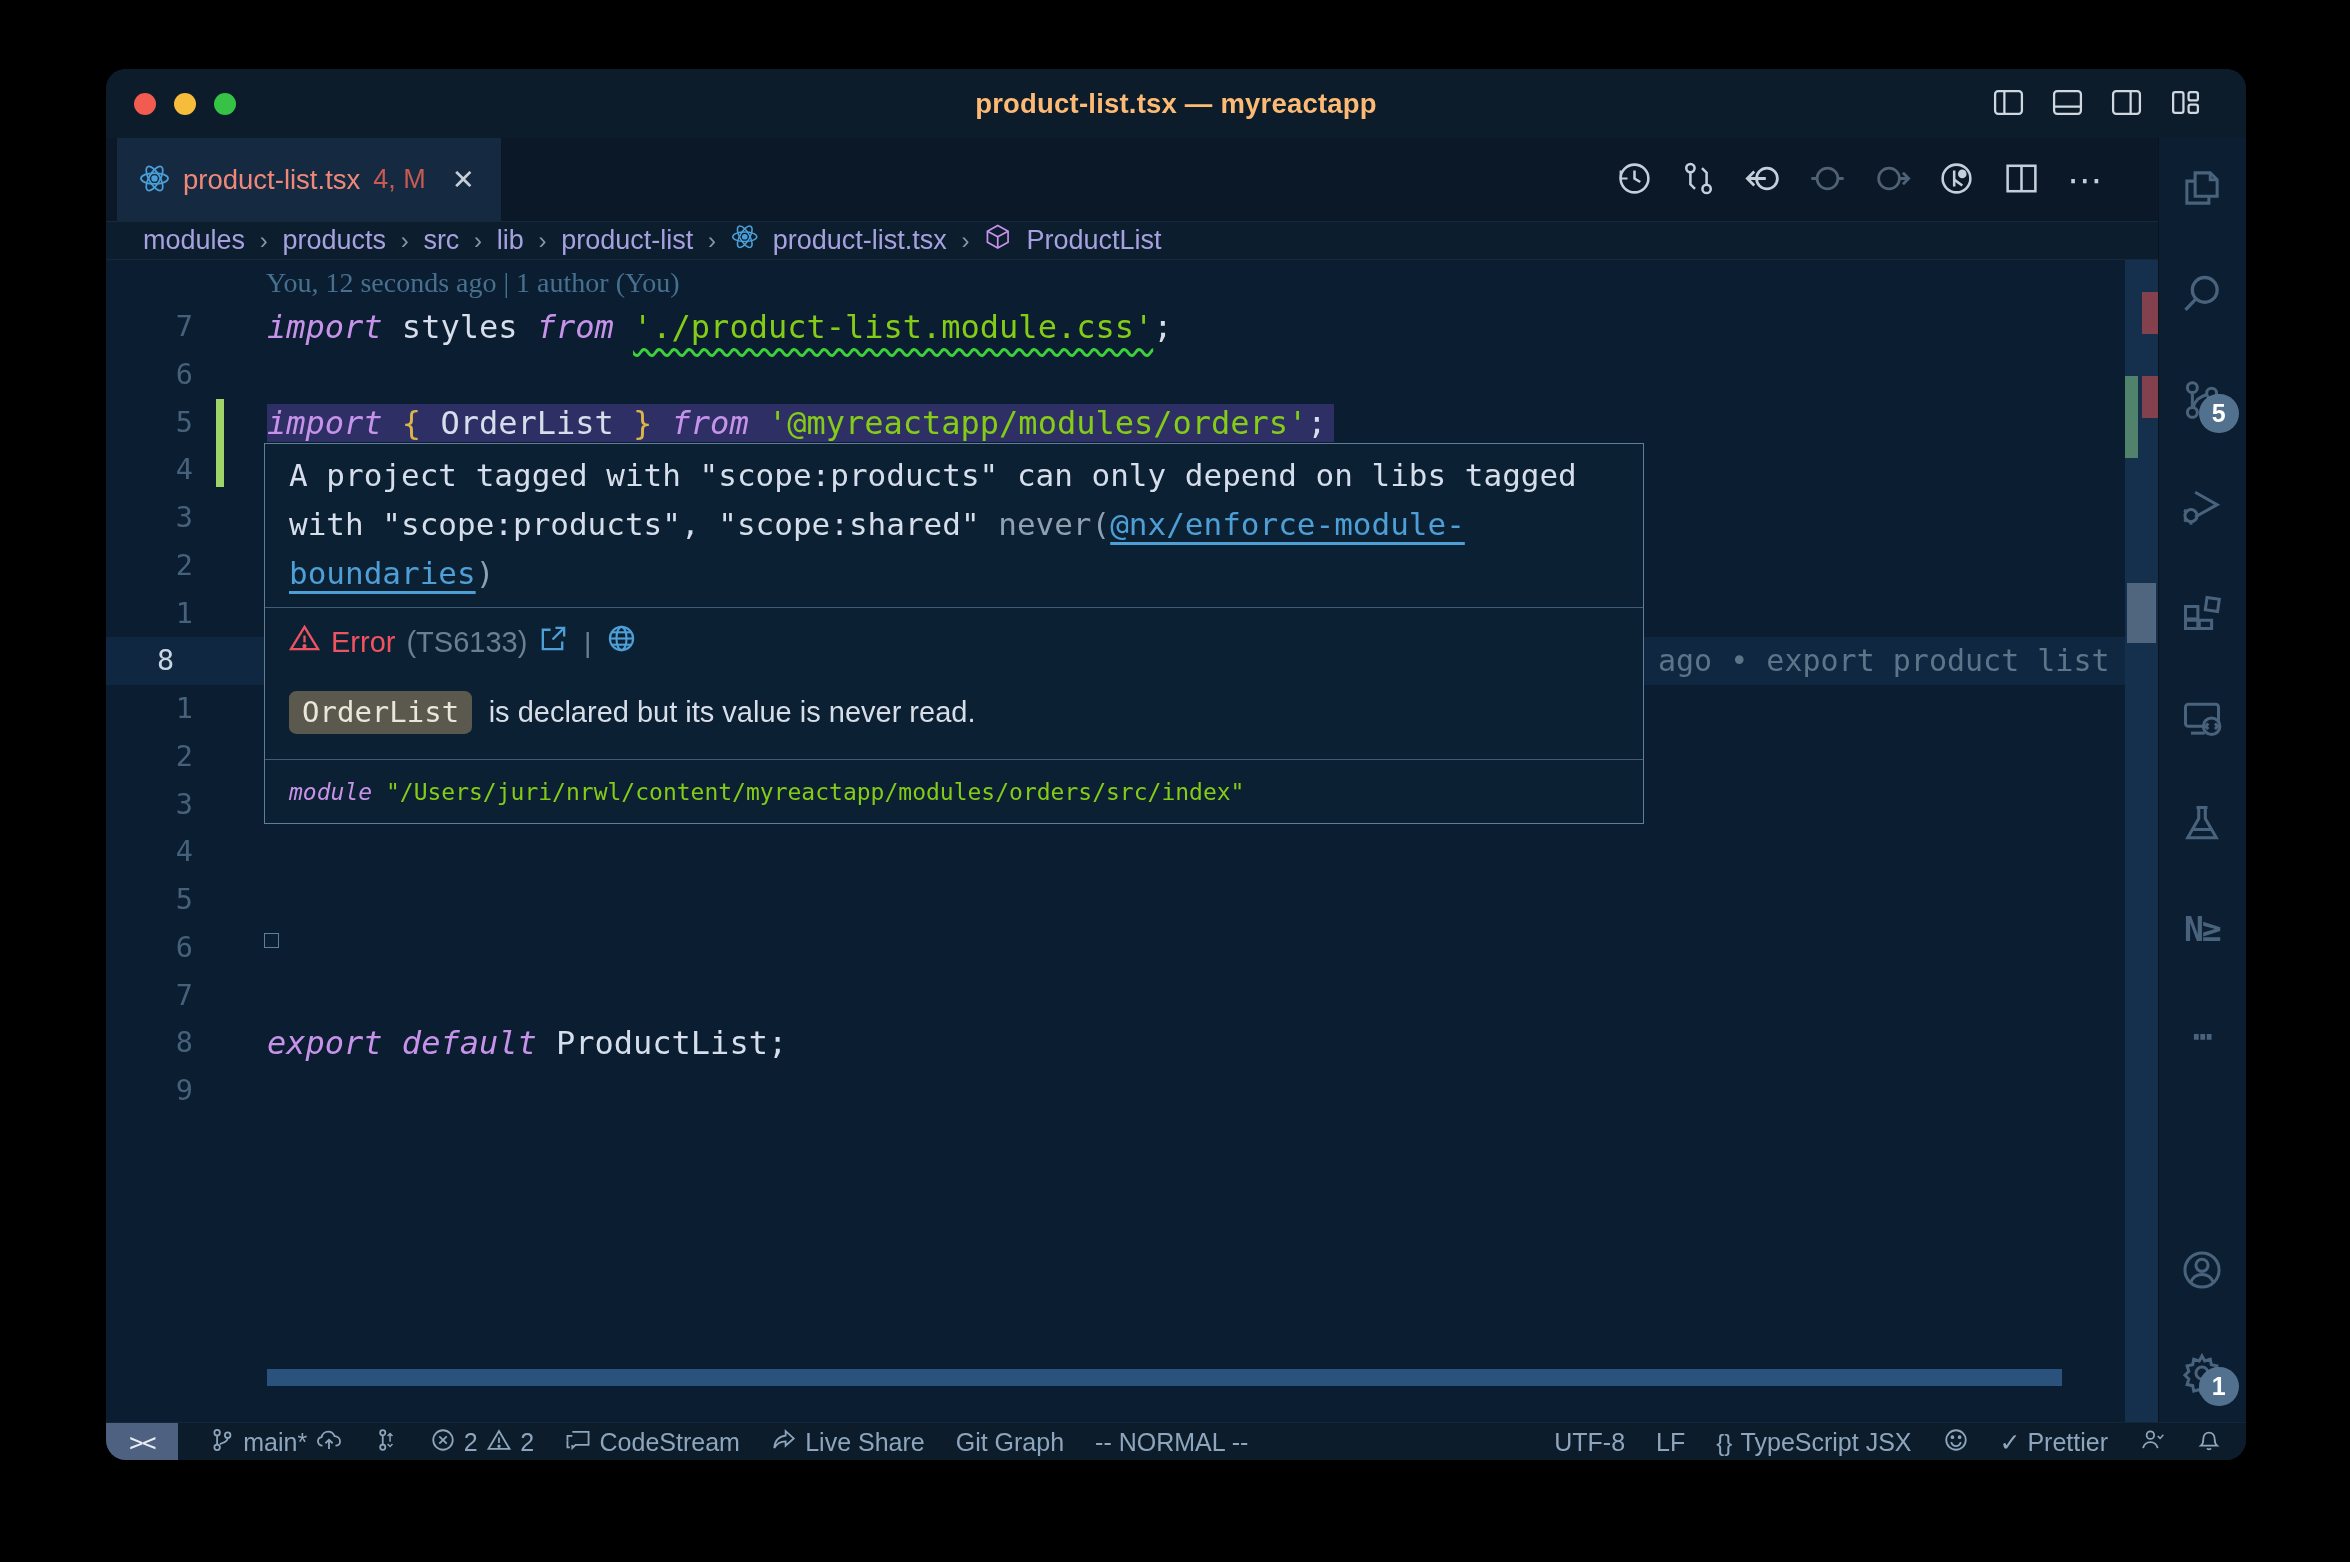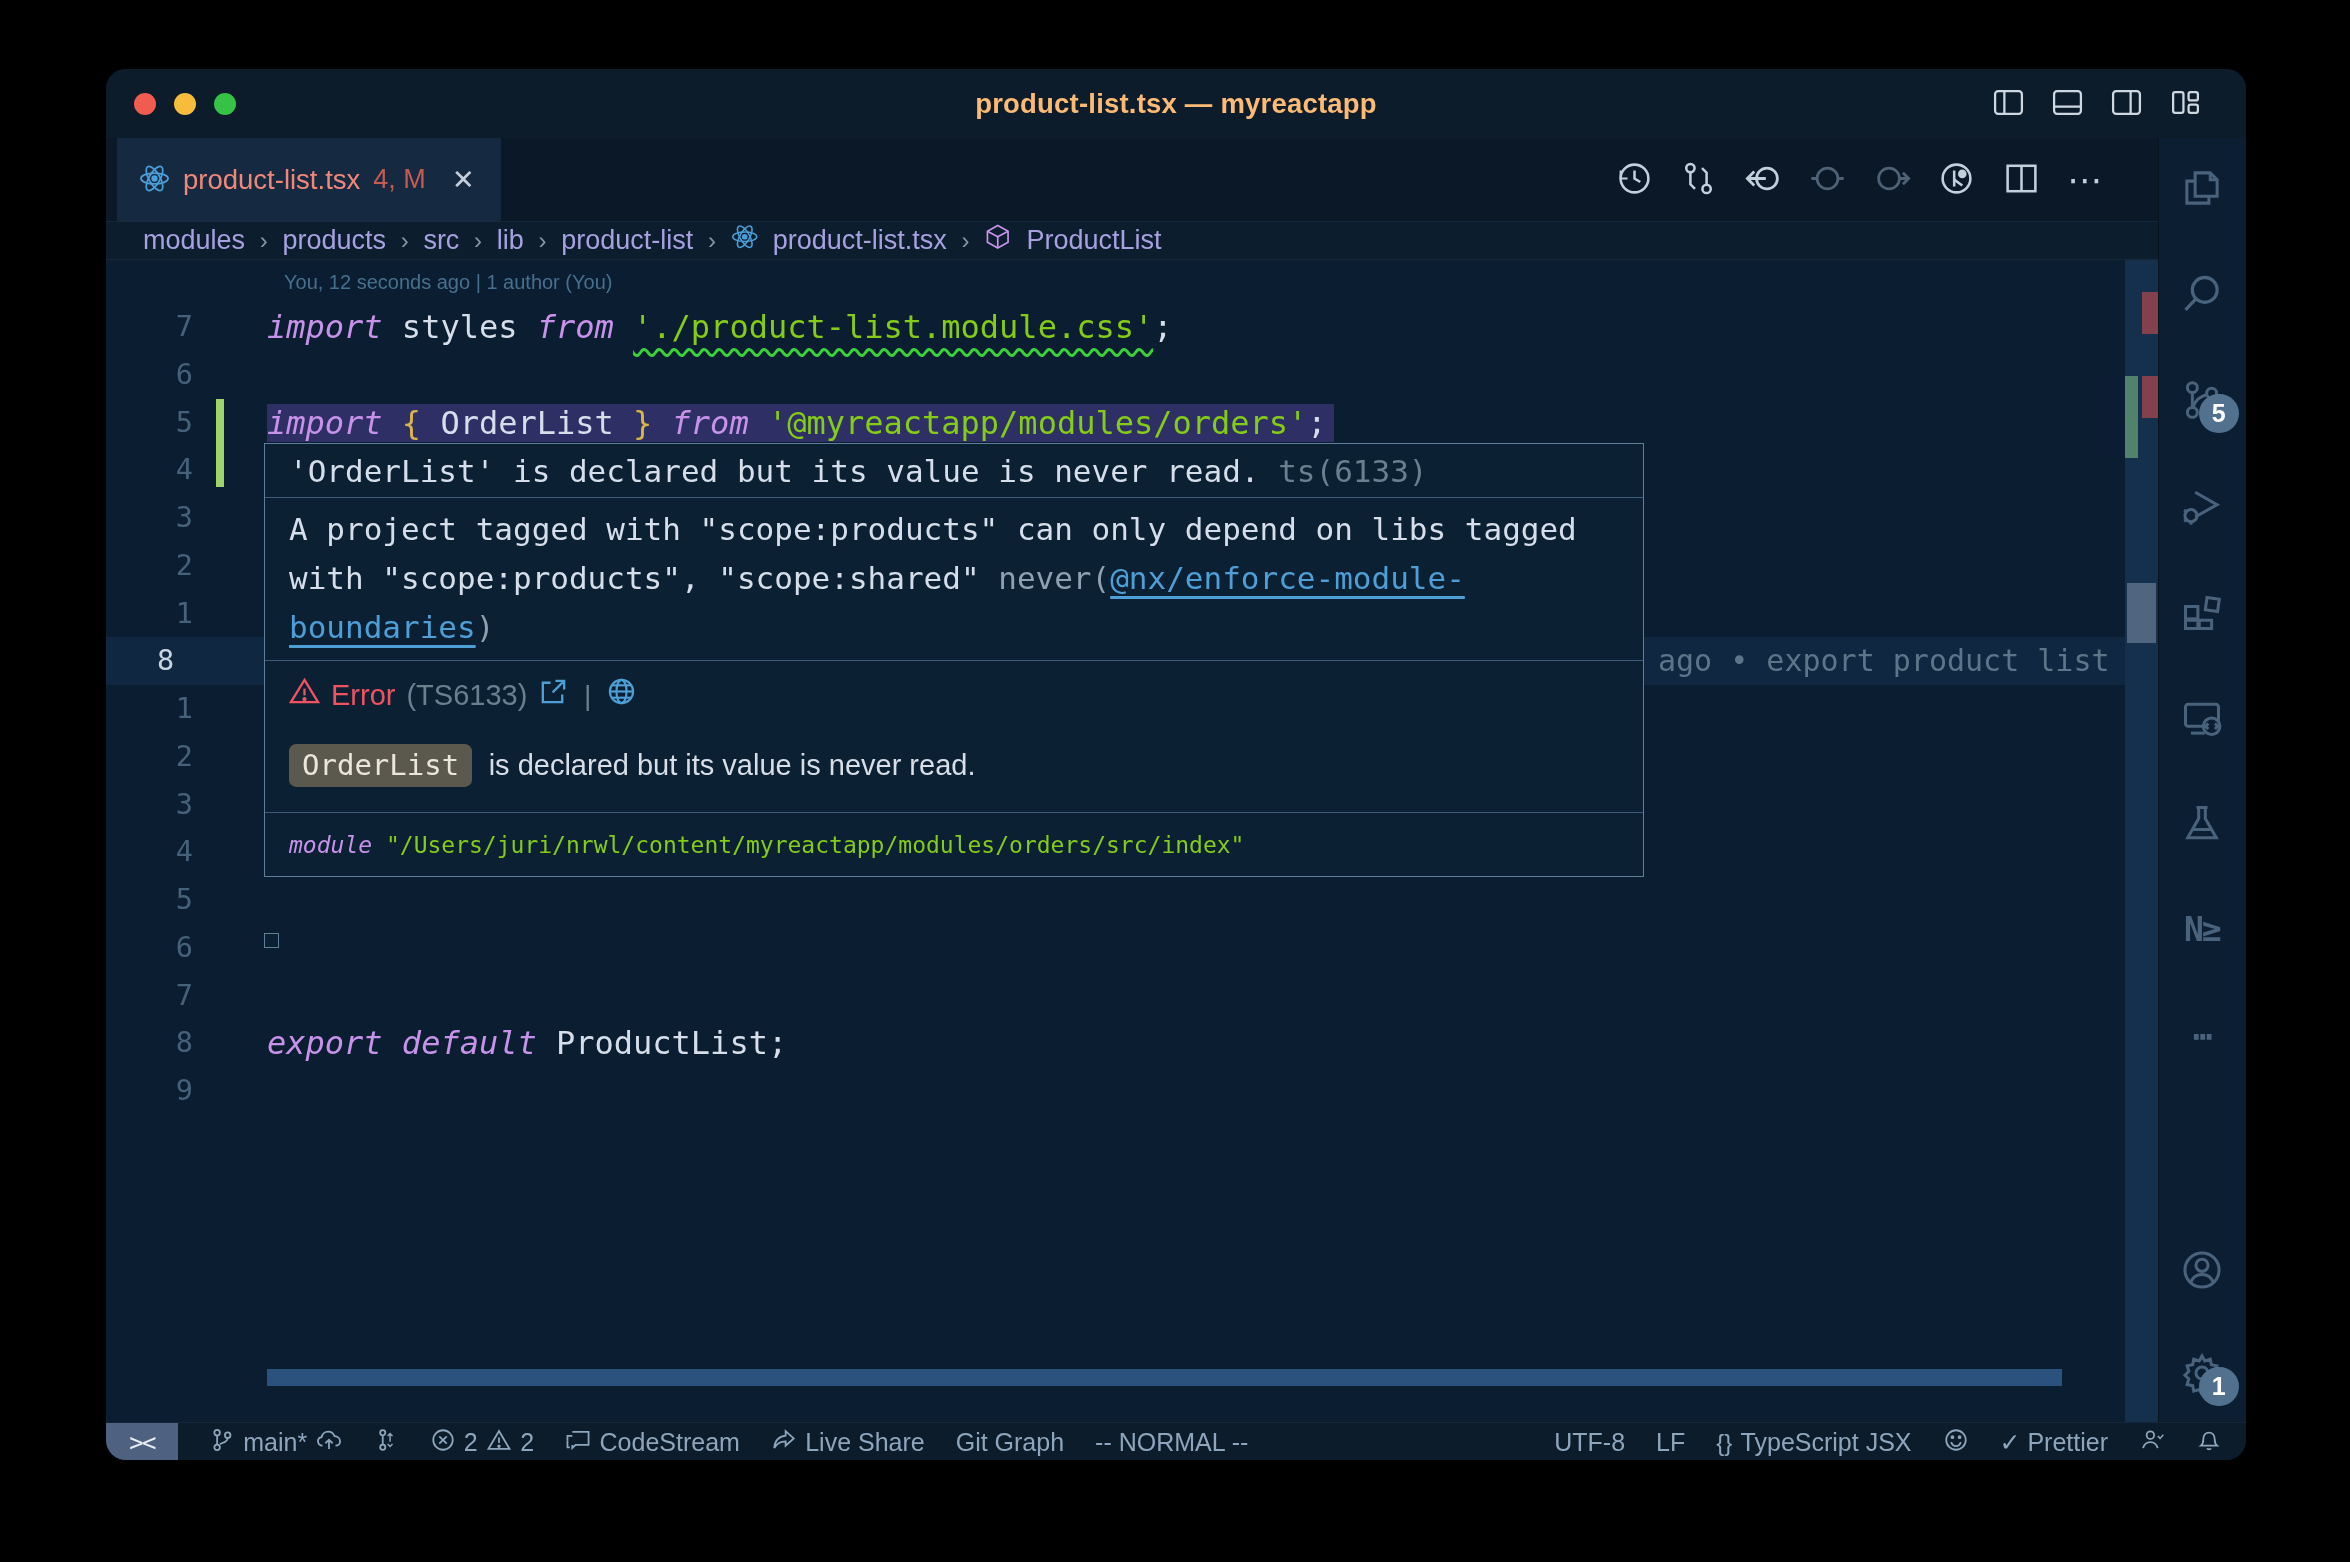--- a/index.html
+++ b/index.html
@@ -30,21 +30,21 @@
   .crumbs{position:absolute;left:0;top:152px;width:2052px;height:39px;background:#0c1d2e;border-top:0.9px solid #16293c;border-bottom:0.9px solid #16293c;display:flex;align-items:center;padding-left:37px;box-sizing:border-box;gap:14.7px;font-size:27px;color:#a7a1e0;}
   .crumb-sep{color:#8b93ab;font-size:24px;}
   .crumbs svg{width:27.5px;height:27.5px;}
 
   
   .editor{position:absolute;left:0;top:191px;width:2052px;height:1162px;background:#0b1d30;font-family:"DejaVu Sans Mono",monospace;font-size:32px;}
   .gnum{position:absolute;width:87px;text-align:right;color:#46627a;font-size:28.5px;line-height:48px;height:48px;}
   .gnum.current{color:#c9d6e2;text-align:left;left:51px;width:55px;}
   .gitbar{position:absolute;left:110px;top:139px;width:8.3px;height:88px;background:#9fd468;z-index:6;}
   .codeline{position:absolute;left:161px;height:48px;line-height:48px;white-space:pre;}
-  .blame-top{position:absolute;left:178px;top:3.7px;height:37px;line-height:37px;color:#47708f;font-size:20px;font-family:Liberation Sans, sans-serif;}
+  .blame-top{position:absolute;left:160px;top:3.7px;height:37px;line-height:37px;color:#47708f;font-size:28px;font-family:Liberation Serif, serif;}
   .curline{position:absolute;left:0;top:377px;width:2019px;height:48px;background:#0f2740;}
   .inline-blame{position:absolute;left:1552px;top:377px;height:48px;line-height:48px;color:#5d7589;font-size:30px;white-space:pre;}
   .tok-kw{color:#c792ea;font-style:italic;}
   .tok-id{color:#d6deeb;}
   .tok-str{color:#84cc16;}
   .tok-brace{color:#d9b54a;}
   .squig{text-decoration:underline wavy #3ad13a 2.8px;text-underline-offset:10px;}
   .sel-line{background:rgba(100,78,183,.40);text-decoration:underline wavy #3ad13a 2.8px;text-underline-offset:12px;padding-right:7.3px;}
   .squig-y{text-decoration:underline wavy #cf9f4e 2.8px;text-underline-offset:12px;}
 
@@ -242,21 +242,20 @@
 
     <div class="vruler">
       <div class="mark red1"></div>
       <div class="mark red2"></div>
       <div class="mark green"></div>
       <div class="vslider"></div>
     </div>
     <div class="hscroll"></div>
 
     <div class="popup">
-      <div class="sec psec1"><span>'OrderList' is declared but its value is never read. </span><span class="ts-code">ts(6133)</span></div>
       <div class="sec psec2">
         <span>A project tagged with "scope:products" can only depend on libs tagged</span><br>
         <span>with "scope:products", "scope:shared" </span><span class="psrc">never(</span><span class="plink">@nx/enforce-module-</span><br>
         <span class="plink">boundaries</span><span class="psrc">)</span>
       </div>
       <div class="sec psec3">
         <div class="err-row">
           <span><svg viewBox="0 0 16 16" fill="none" stroke="#ef5360" stroke-width="1.2">
                 <path d="M8 2 L15 13.5 H1 Z"></path>
                 <line x1="8" y1="6.5" x2="8" y2="10"></line>

